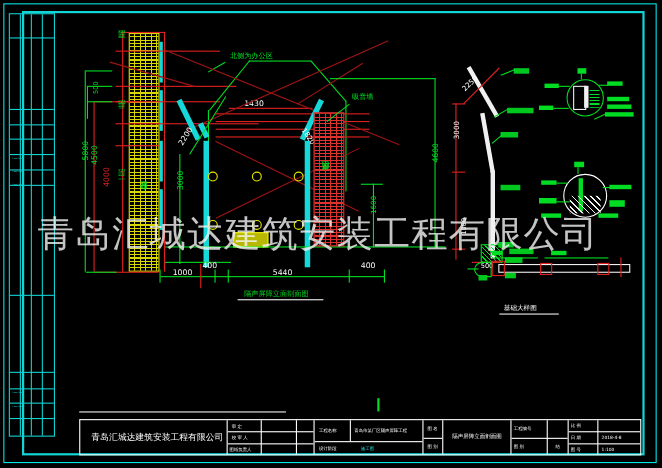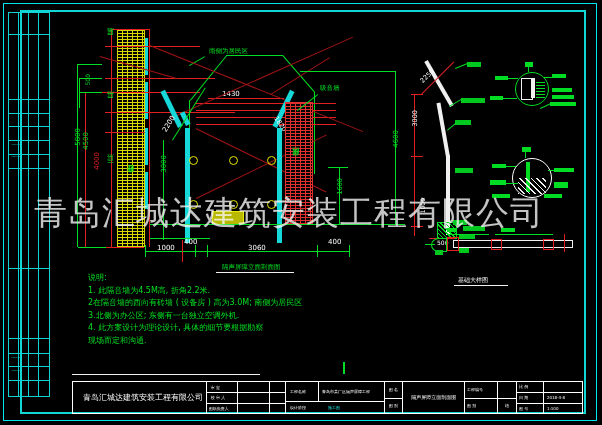--- a/index.html
+++ b/index.html
@@ -127,21 +127,21 @@
   <div class="ln green" style="left:80px;top:78px;width:30px;transform:rotate(90deg);"></div>
   <div class="ln green" style="left:80px;top:78px;width:22px;"></div>
   <div class="ln green" style="left:80px;top:92px;width:22px;"></div>
   <div class="txt tg dimv" style="left:84px;top:74px;font-size:6px;">500</div>
 
   <div class="ln green" style="left:190px;top:100px;width:58px;transform:rotate(-51deg);"></div>
   <div class="ln green" style="left:226px;top:55px;width:57px;"></div>
   <div class="ln green" style="left:283px;top:55px;width:49px;transform:rotate(49deg);"></div>
   <div class="ln green" style="left:190px;top:100px;width:74px;transform:rotate(90deg);"></div>
   <div class="ln green" style="left:315px;top:92px;width:82px;transform:rotate(90deg);"></div>
-  <div class="txt tg" style="left:209px;top:47px;font-size:6.5px;">南侧为居民区</div>
+  <div class="txt tg" style="left:209px;top:47px;font-size:6.5px;">北侧为办公区</div>
 
   <div class="ln green" style="left:205px;top:57px;width:18px;transform:rotate(150deg);"></div>
 
   <div class="ln red" style="left:196px;top:103px;width:140px;"></div>
   <div class="ln red" style="left:196px;top:110px;width:140px;"></div>
   <div class="ln red" style="left:196px;top:117px;width:140px;"></div>
   <div class="ln red" style="left:196px;top:124px;width:140px;"></div>
 
   <div class="ln red" style="left:208px;top:98px;width:76px;"></div>
   <div class="txt tw" style="left:222px;top:90px;font-size:7px;">1430</div>
@@ -196,21 +196,21 @@
 
   <div class="ln green" style="left:146px;top:251px;width:204px;"></div>
   <div class="ln green" style="left:146px;top:245px;width:12px;transform:rotate(90deg);"></div>
   <div class="ln green" style="left:196px;top:245px;width:12px;transform:rotate(90deg);"></div>
   <div class="ln green" style="left:208px;top:245px;width:12px;transform:rotate(90deg);"></div>
   <div class="ln green" style="left:318px;top:245px;width:12px;transform:rotate(90deg);"></div>
   <div class="ln green" style="left:350px;top:245px;width:12px;transform:rotate(90deg);"></div>
   <div class="ln red" style="left:183px;top:240px;width:22px;transform:rotate(90deg);"></div>
   <div class="txt tw" style="left:157px;top:244px;font-size:7px;">1000</div>
   <div class="txt tw" style="left:184px;top:238px;font-size:7px;">400</div>
-  <div class="txt tw" style="left:248px;top:244px;font-size:7px;">3060</div>
+  <div class="txt tw" style="left:248px;top:244px;font-size:7px;">5440</div>
   <div class="txt tw" style="left:328px;top:238px;font-size:7px;">400</div>
 
   <div class="txt tg" style="left:222px;top:263px;font-size:6.5px;">隔声屏障立面剖面图</div>
   <div class="capline" style="left:216px;top:272px;width:78px;"></div>
 
   <div class="abs" style="left:405px;top:50px;width:90px;height:180px;">
 
     <div class="post" style="left:41px;top:105px;width:4px;height:80px;background:#f0f0f0;"></div>
     <div class="post" style="left:41px;top:52px;width:4px;height:55px;background:#f0f0f0;transform:rotate(-10deg);transform-origin:bottom center;"></div>
     <div class="post" style="left:45px;top:4px;width:4px;height:52px;background:#f0f0f0;transform:rotate(-30deg);transform-origin:bottom center;"></div>
@@ -297,28 +297,20 @@
     <div class="greenbox2" style="left:76px;top:0px;width:14px;height:4px;"></div>
     <div class="ln green" style="left:24px;top:6px;width:40px;"></div>
     <div class="ln green" style="left:70px;top:6px;width:58px;"></div>
 
     <div class="abs" style="left:34px;top:20px;width:10px;height:5px;background:#00c81e;"></div>
     <div class="abs" style="left:10px;top:22px;width:8px;height:5px;background:#00c81e;"></div>
   </div>
   <div class="txt tw" style="left:458px;top:276px;font-size:6px;">基础大样图</div>
   <div class="capline" style="left:454px;top:285px;width:54px;"></div>
 
-  <div class="abs" id="notes">
-    <div class="nl">说明:</div>
-    <div class="nl">1. 此隔音墙为4.5M高, 折角2.2米.</div>
-    <div class="nl">2在隔音墙的西向有砖墙 ( 设备房 ) 高为3.0M; 南侧为居民区</div>
-    <div class="nl">3.北侧为办公区; 东侧有一台独立空调外机.</div>
-    <div class="nl">4. 此方案设计为理论设计, 具体的细节要根据勘察</div>
-    <div class="nl">现场而定和沟通.</div>
-  </div>
 
   <div class="abs" style="left:343px;top:362px;width:2px;height:12px;background:#00dd22;"></div>
   <div class="ln white" style="left:72px;top:374px;width:188px;"></div>
 
   <div class="abs" id="wm">青岛汇城达建筑安装工程有限公司</div>
 
   <div class="abs" id="titleblock">
 
     <div class="cell" style="width:160px;">
       <div class="tbtxt big" style="left:10px;top:11px;">青岛汇城达建筑安装工程有限公司</div>

